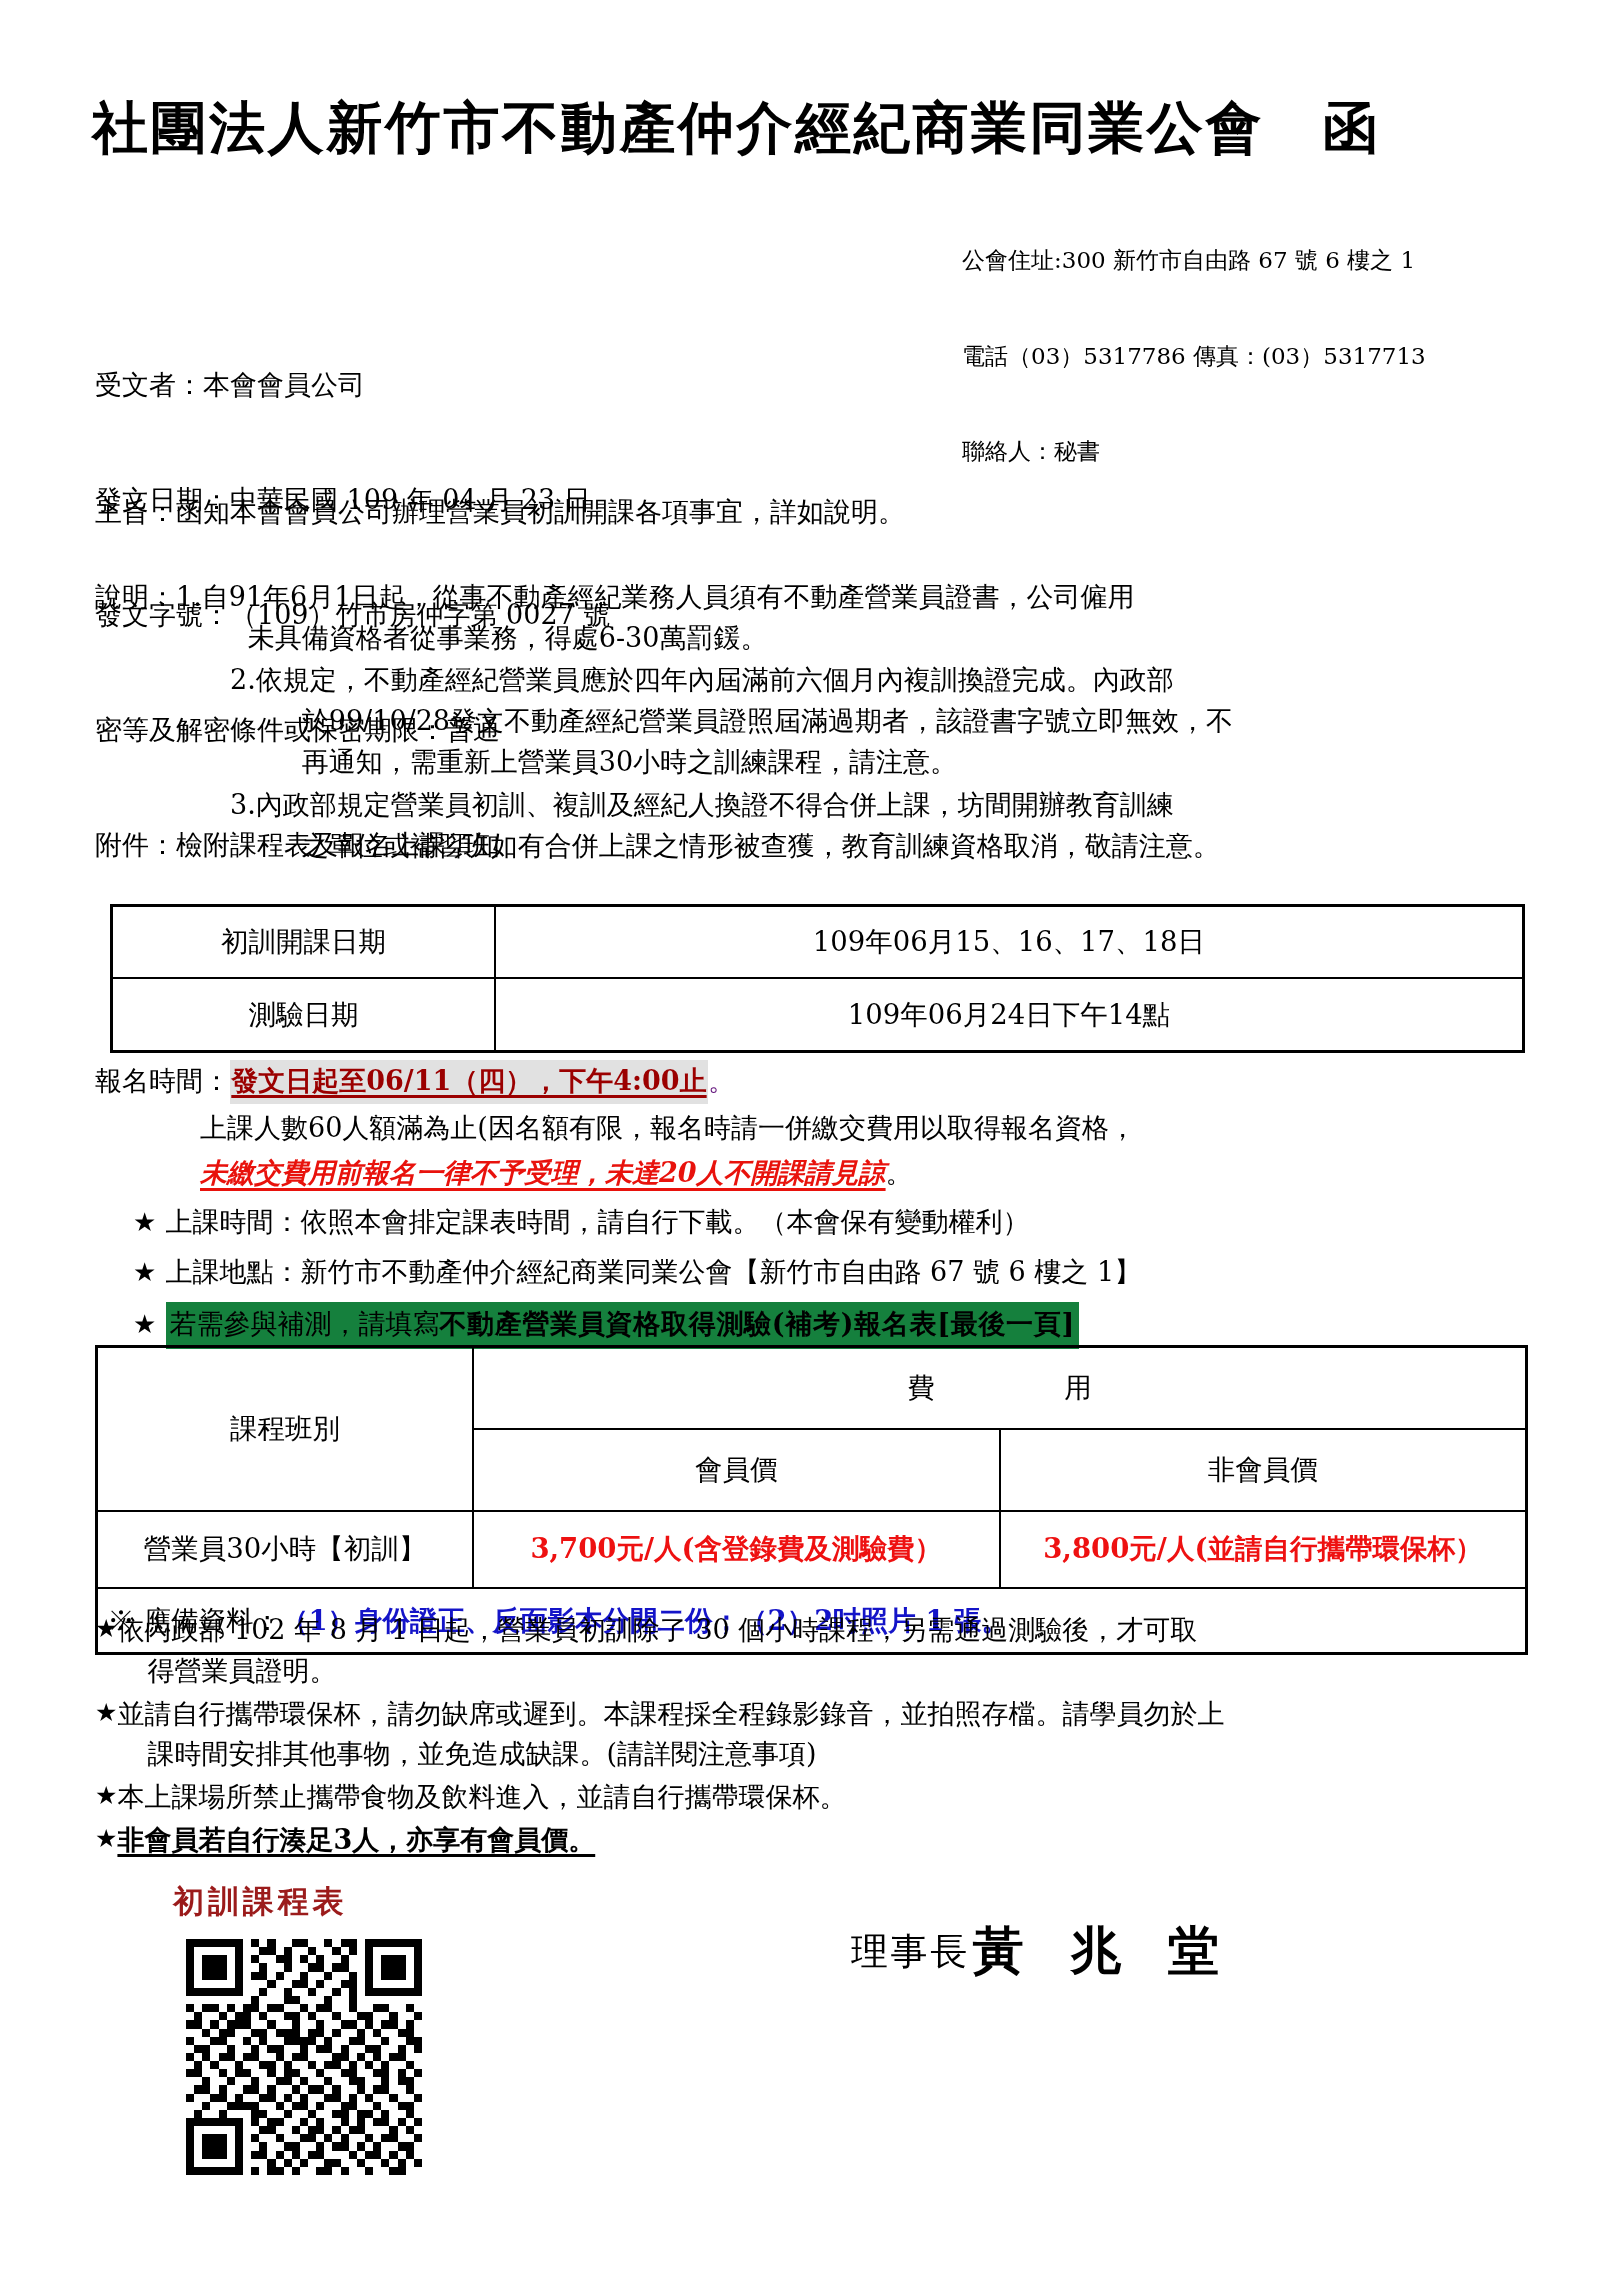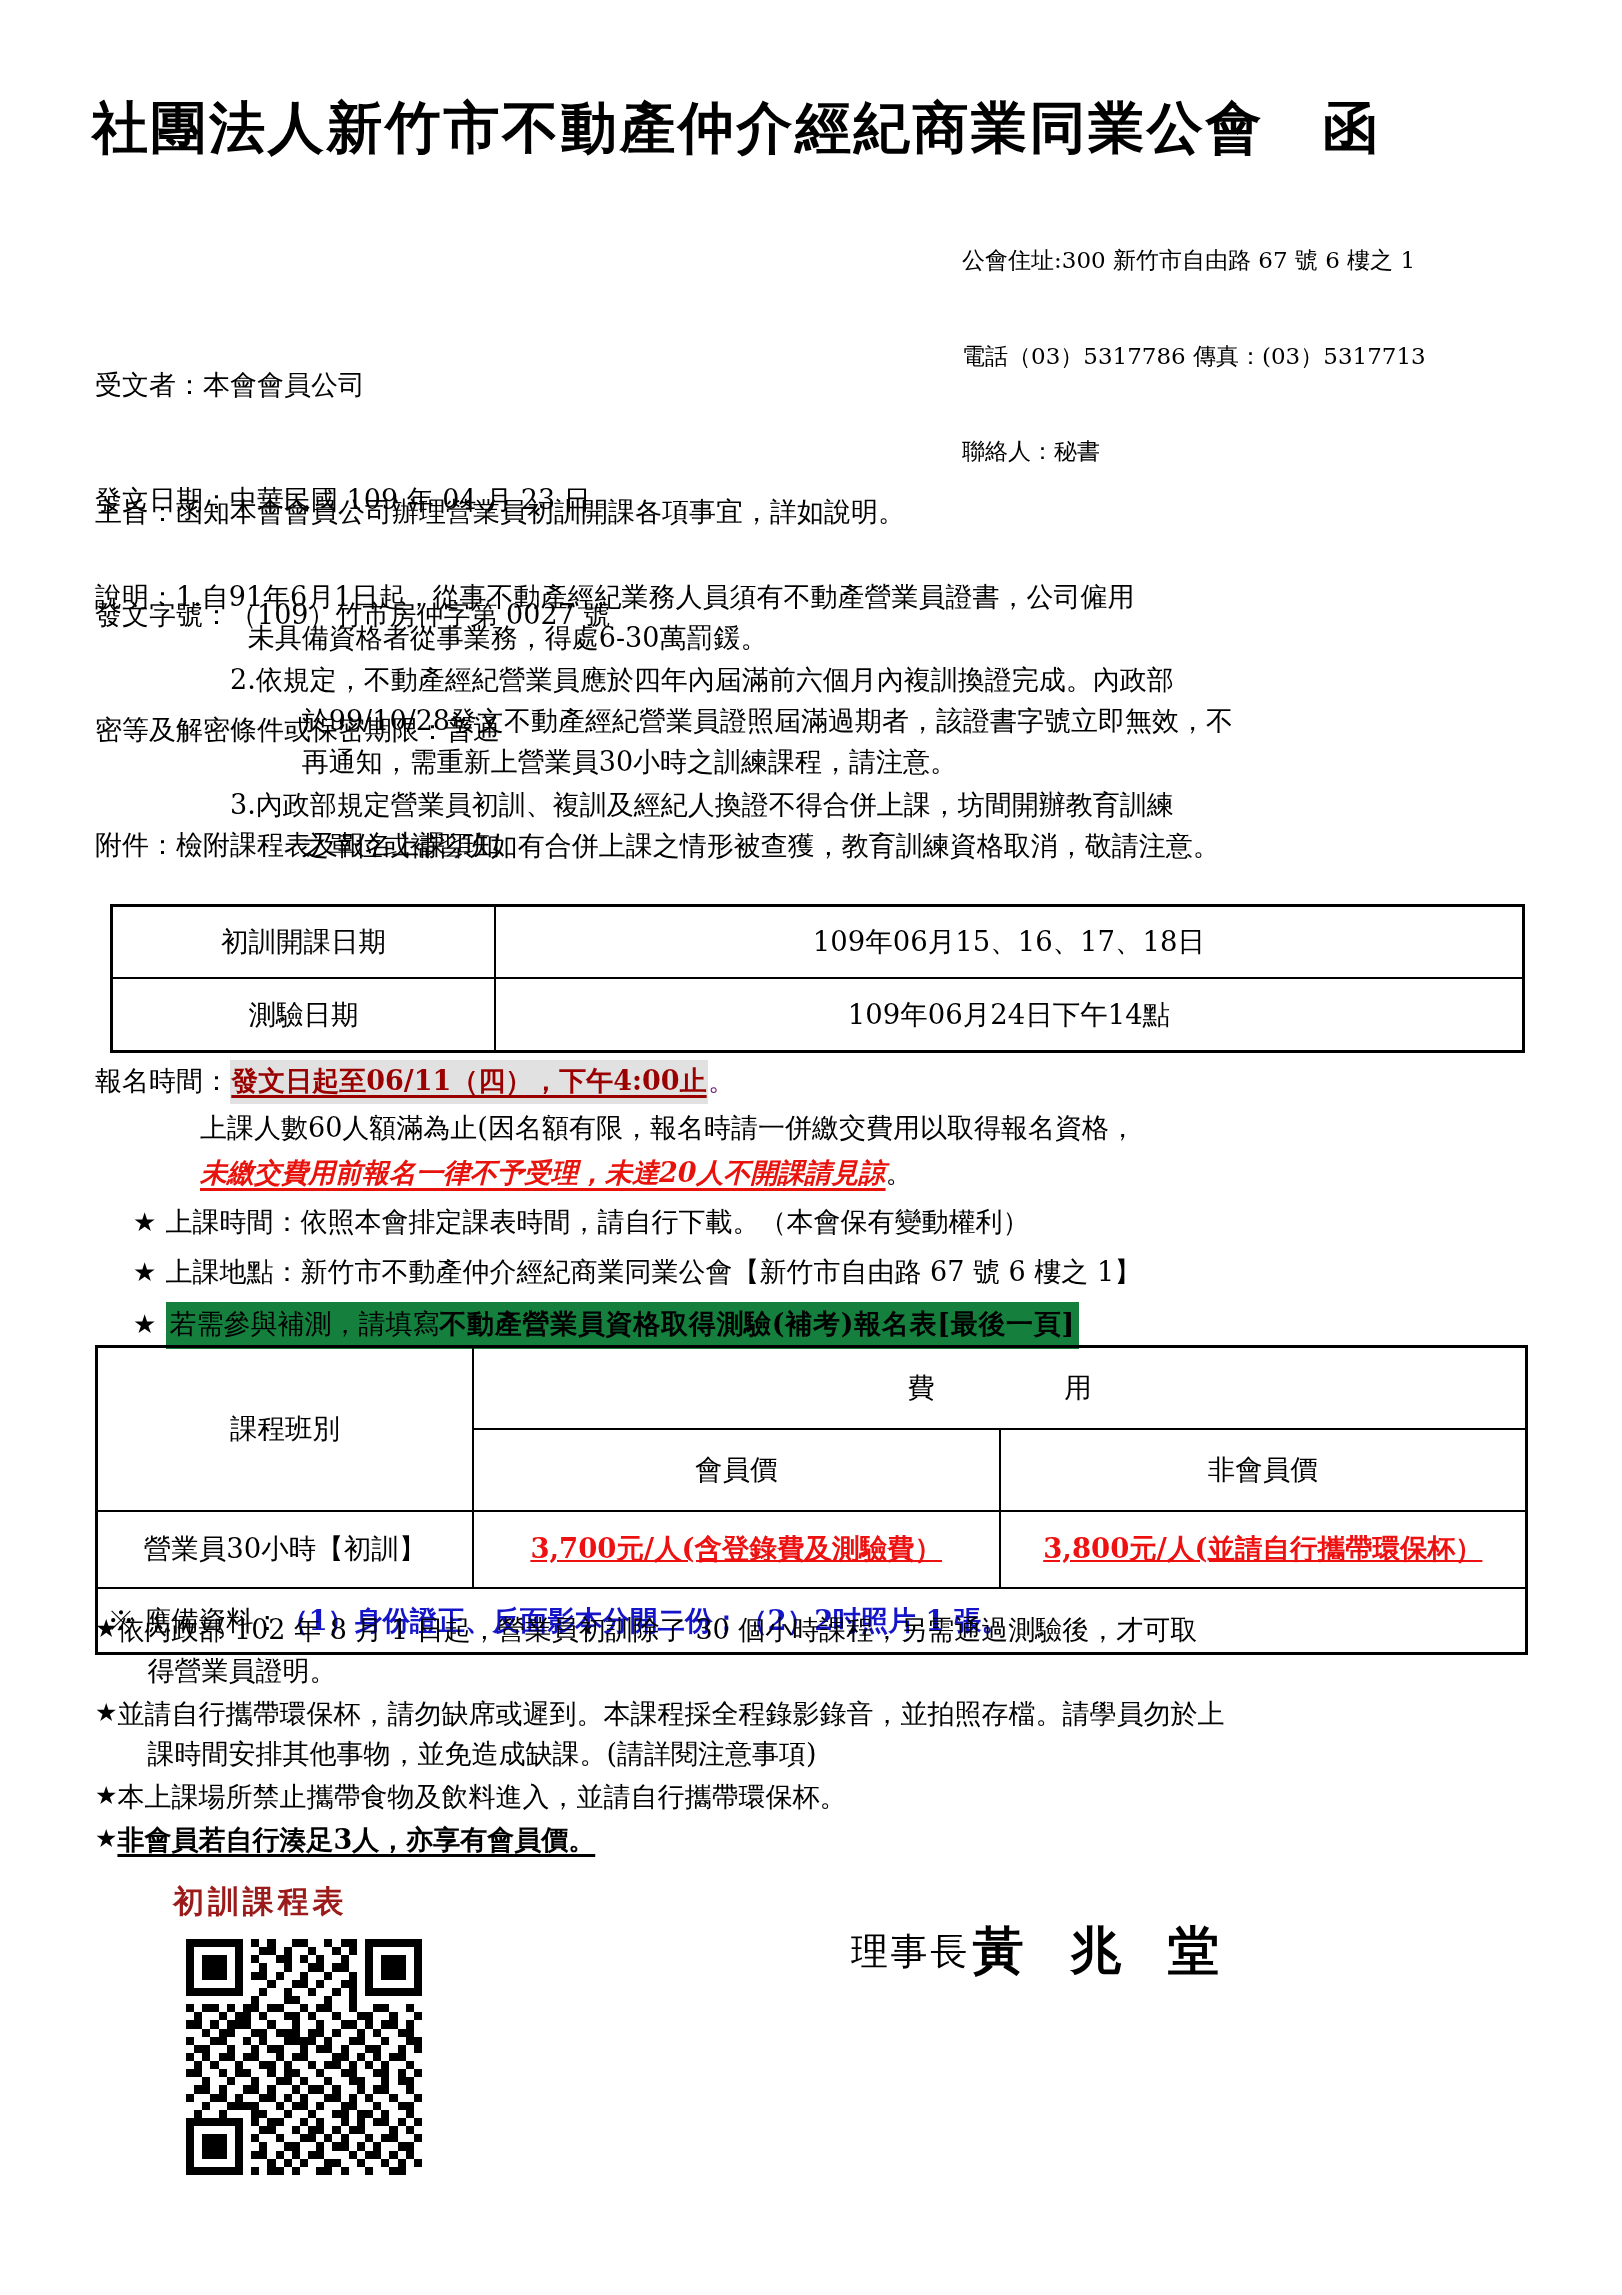--- a/index.html
+++ b/index.html
@@ -91,21 +91,21 @@
   }
   table.t2 td{
     border:2.6px solid #000; text-align:center; vertical-align:middle;
     font-size:27.5px; padding:3.9px;
   }
   td.colA{ width:366px; }
   td.colB{ width:517px; }
   .fee-hd{ height:72px; letter-spacing:51px; text-indent:51px;}
   .fee-sub{ height:72px; }
   .fee-row{ height:68px; }
-  .red{ color:#ee1111; font-weight:bold;text-decoration:underline; }
+  .red{ color:#ee1111; font-weight:bold; }
   .red-small{ font-size:25px; }
   .docs{ text-align:left !important; padding-left:9.2px !important; height:55px; }
   .blue{ color:#1414c8; font-weight:bold; }
 
   
   .notes{ position:absolute; left:95px; top:1610px; width:1472px; font-size:27px; line-height:1.5;}
   .note{ display:flex; align-items:flex-start; margin-bottom:2.6px;}
   .note .bullet{ flex:0 0 auto; font-size:25px; line-height:1.5; }
   .note .txt{ flex:1 1 auto; white-space:pre-wrap; }
   .note.last .txt{ font-weight:bold; text-decoration:underline; text-decoration-thickness:3.3px; text-underline-offset:5.2px;}

